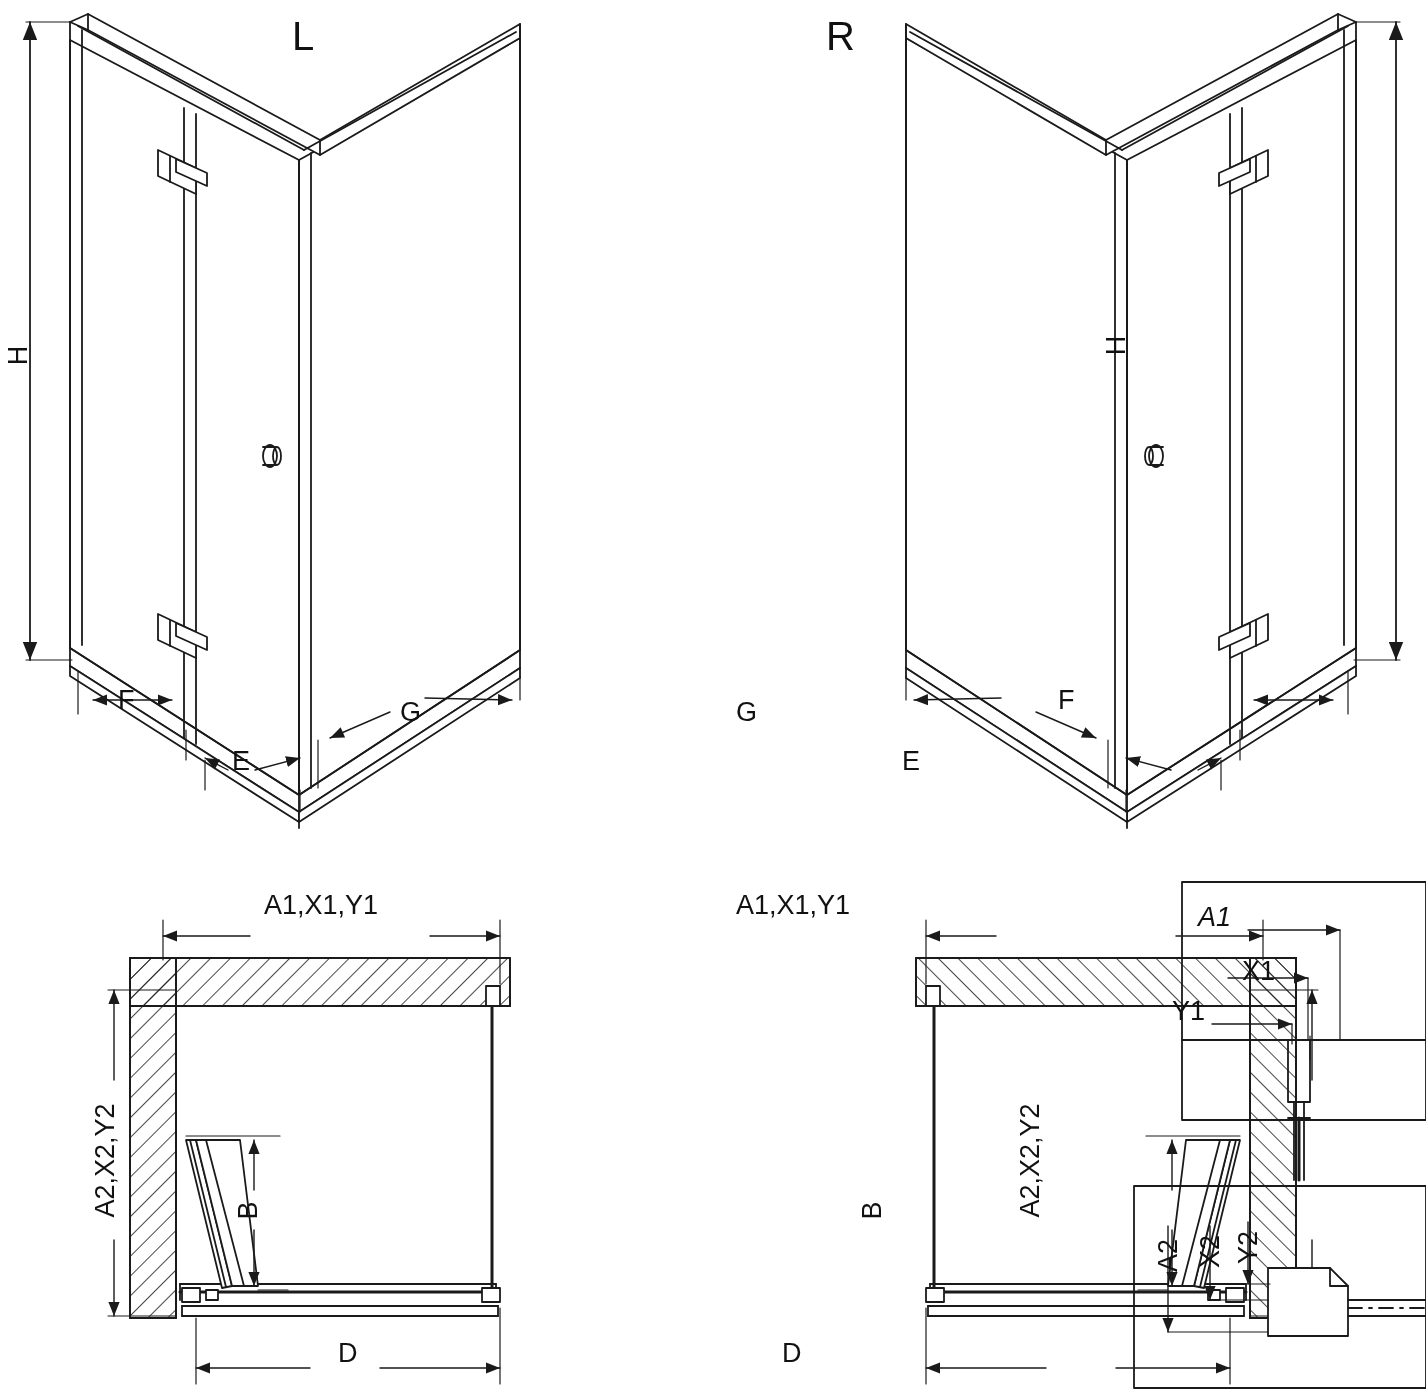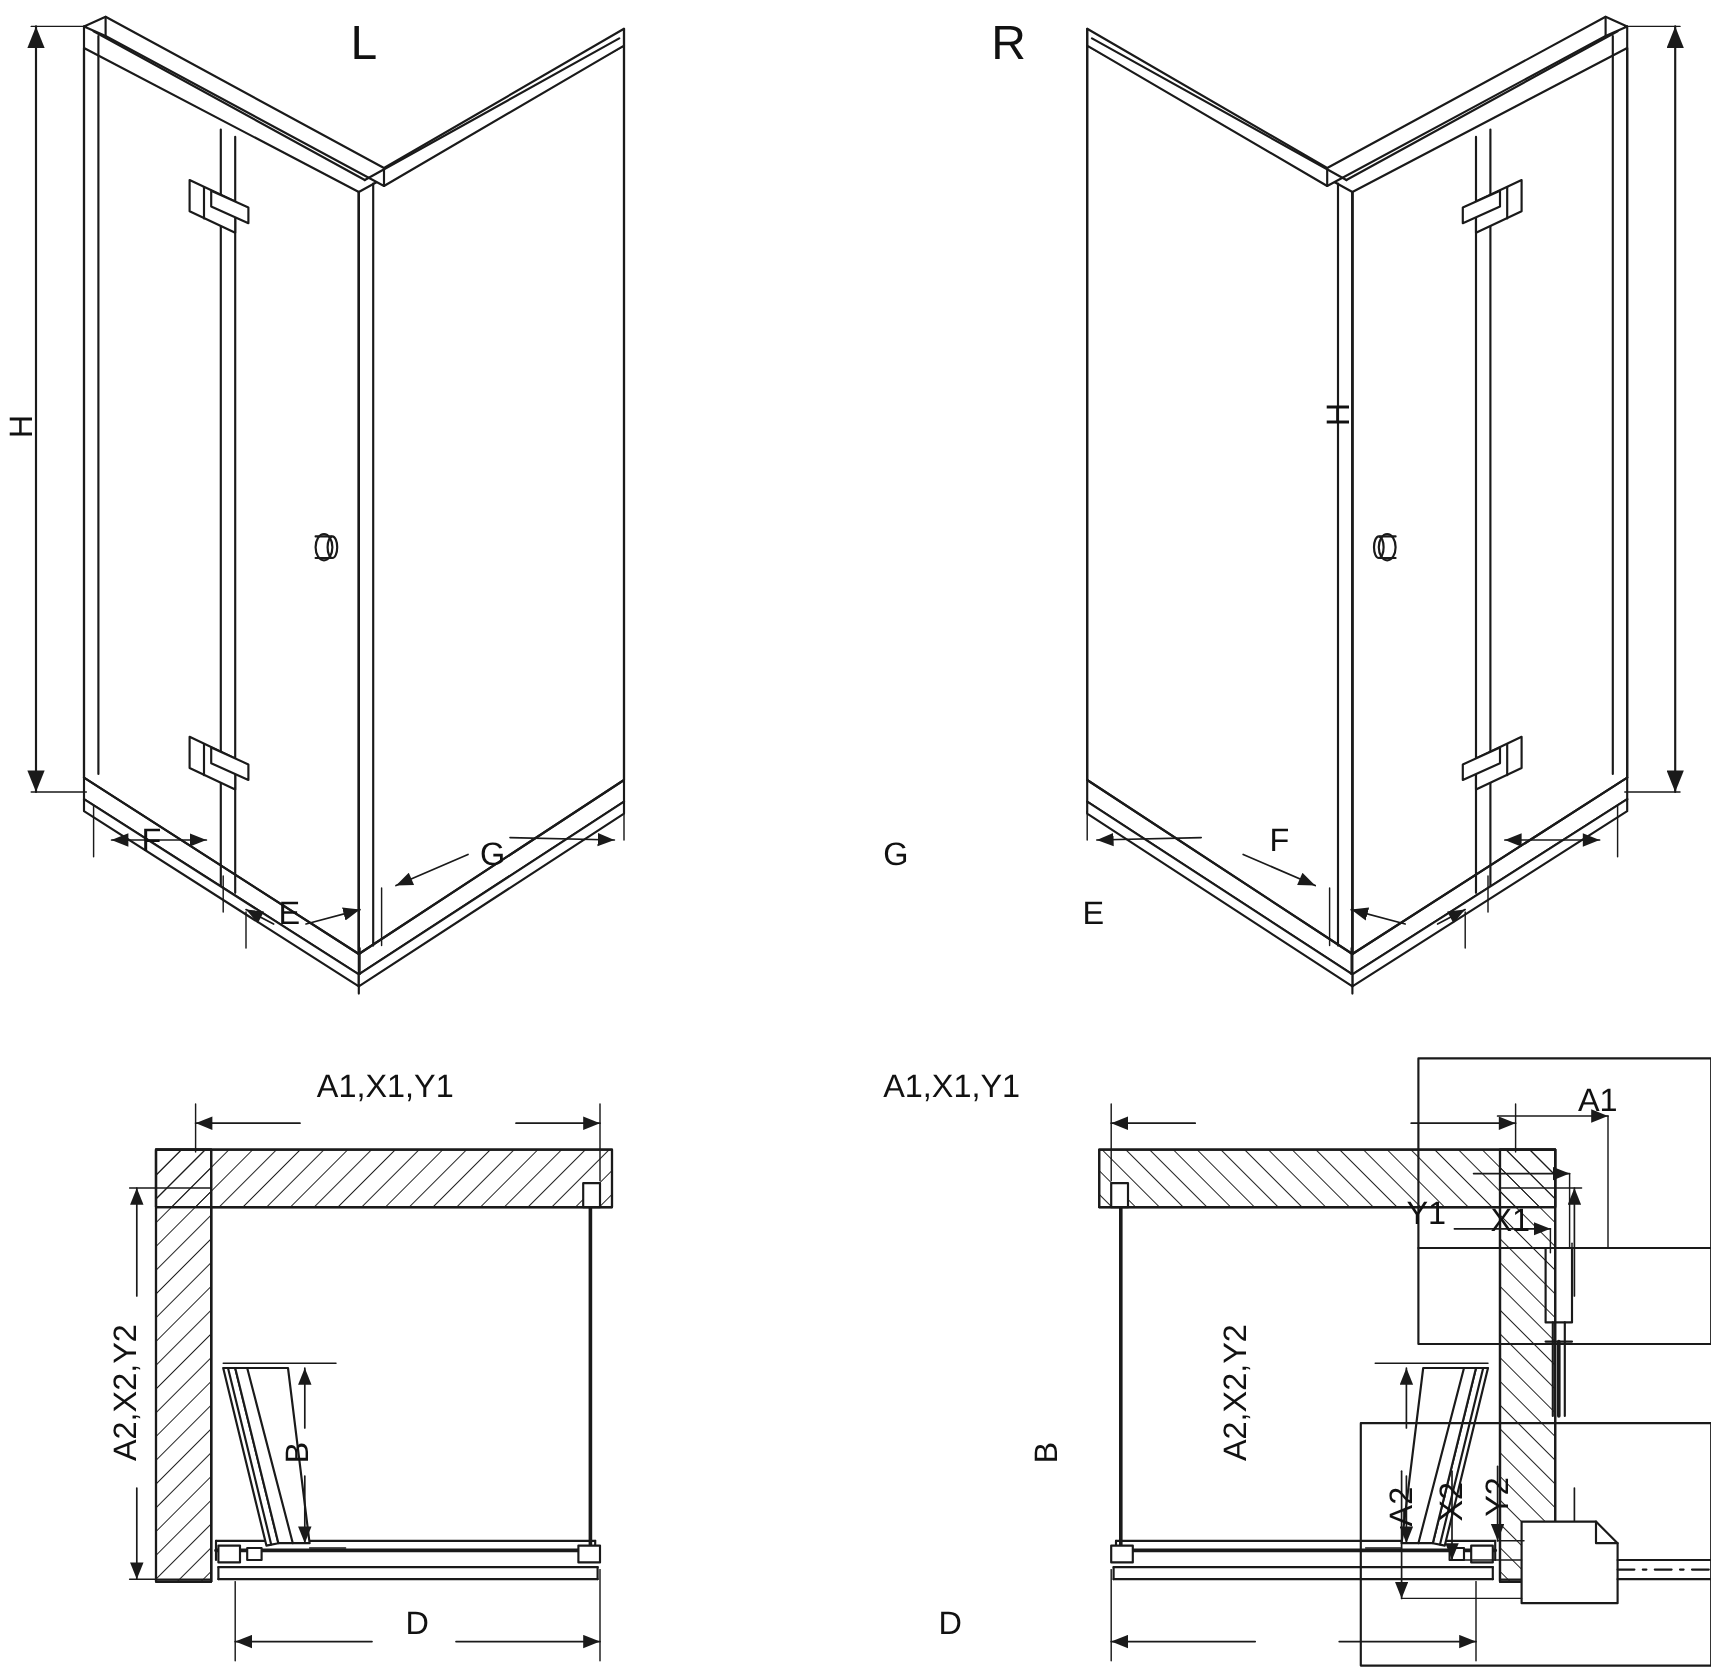--- a/index.html
+++ b/index.html
@@ -275,21 +275,21 @@
 
 <div class="lbl rot rot90" style="left:-5px;top:1145px;width:220px;text-align:center;">A2,X2,Y2</div>
 <div class="lbl rot rot90" style="left:920px;top:1145px;width:220px;text-align:center;">A2,X2,Y2</div>
 
 <div class="lbl rot rot90" style="left:228px;top:1195px;width:40px;text-align:center;">B</div>
 <div class="lbl rot rot90" style="left:852px;top:1195px;width:40px;text-align:center;">B</div>
 
 <div class="lbl" style="left:338px;top:1338px;">D</div>
 <div class="lbl" style="left:782px;top:1338px;">D</div>
 
-<div class="lbl" style="left:1315px;top:902px;">A1</div>
-<div class="lbl" style="left:1242px;top:1002px;">X1</div>
+<div class="lbl" style="left:1198px;top:902px;font-style:italic;">A1</div>
+<div class="lbl" style="left:1242px;top:956px;">X1</div>
 <div class="lbl" style="left:1172px;top:996px;">Y1</div>
 
 <div class="lbl rot rot90" style="left:1148px;top:1240px;width:40px;text-align:center;">A2</div>
 <div class="lbl rot rot90" style="left:1190px;top:1236px;width:40px;text-align:center;">X2</div>
 <div class="lbl rot rot90" style="left:1228px;top:1232px;width:40px;text-align:center;">Y2</div>
 
 </div>
 
 </body></html>

